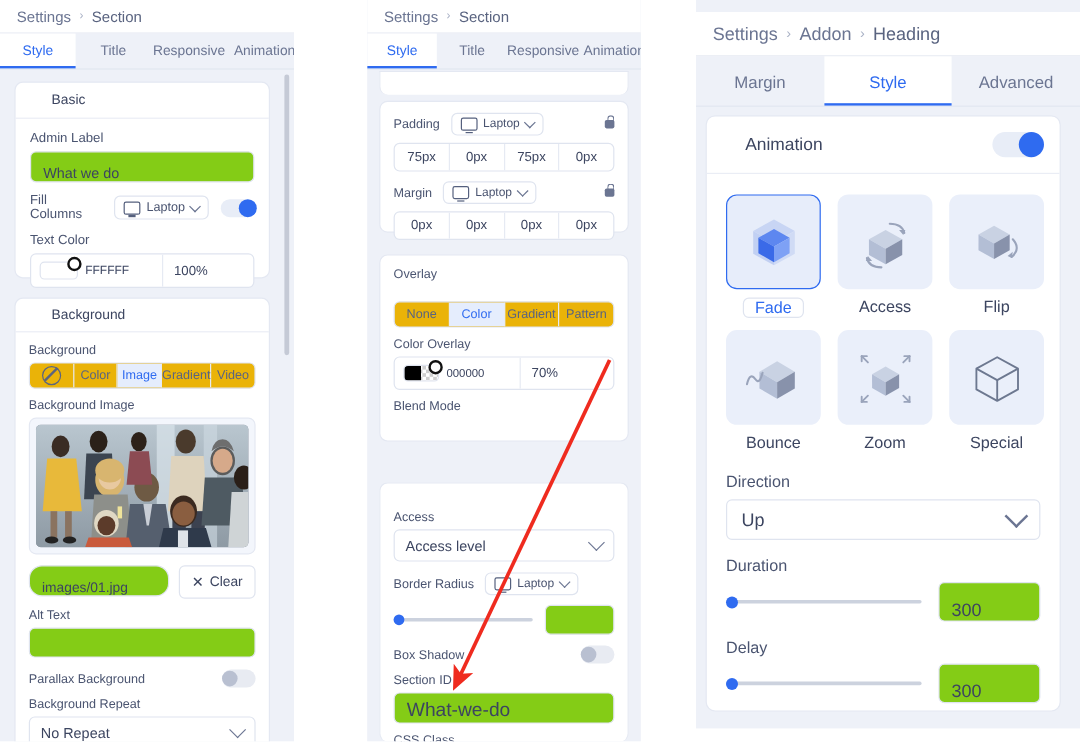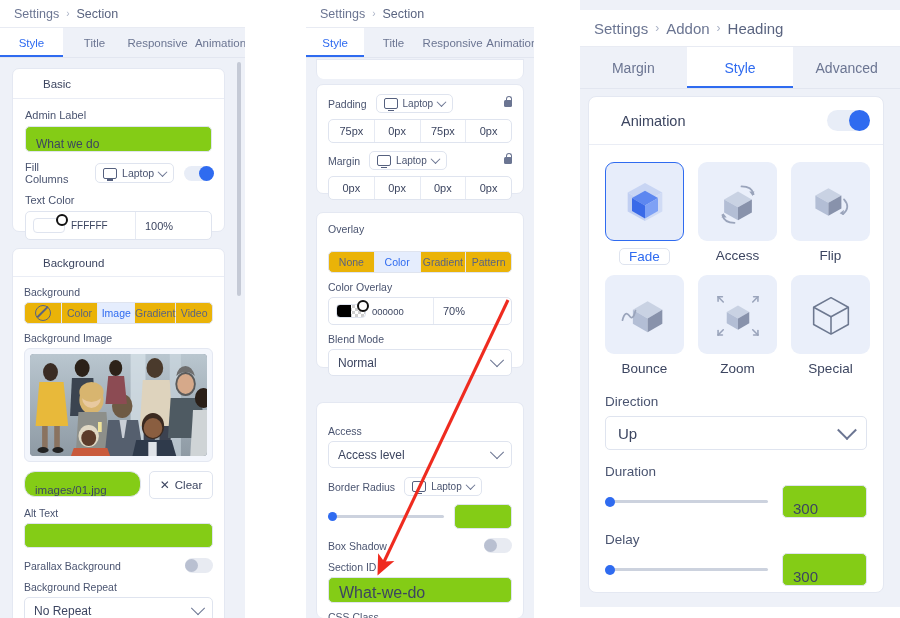--- a/index.html
+++ b/index.html
@@ -459,24 +459,20 @@
               <span class="eyedot"></span>
             </span>
             <span style="font-size:9.5px;color:#3c4560;">000000</span>
           </div>
           <div style="flex:1;display:flex;align-items:center;padding:0 9px;font-size:11px;color:#3c4560;">
             <span>70%</span>
           </div>
         </div>
 
         <div class="fld-label" style="font-size:10.5px;margin-top:8px;margin-bottom:4px;">Blend Mode</div>
-        <div class="sel" style="height:27px;font-size:12px;">
-          <span>Normal</span>
-          <span class="chev"></span>
-        </div>
       </div>
     </div>
 
     <div class="card" style="position:absolute;left:10px;top:402px;width:208px;height:216px;border-bottom:none;">
       <div style="padding:22px 11px 0;">
         <div class="fld-label" style="font-size:10.5px;margin-bottom:4px;">Access</div>
         <div class="sel" style="height:27px;font-size:12px;">
           <span>Access level</span>
           <span class="chev"></span>
         </div>

